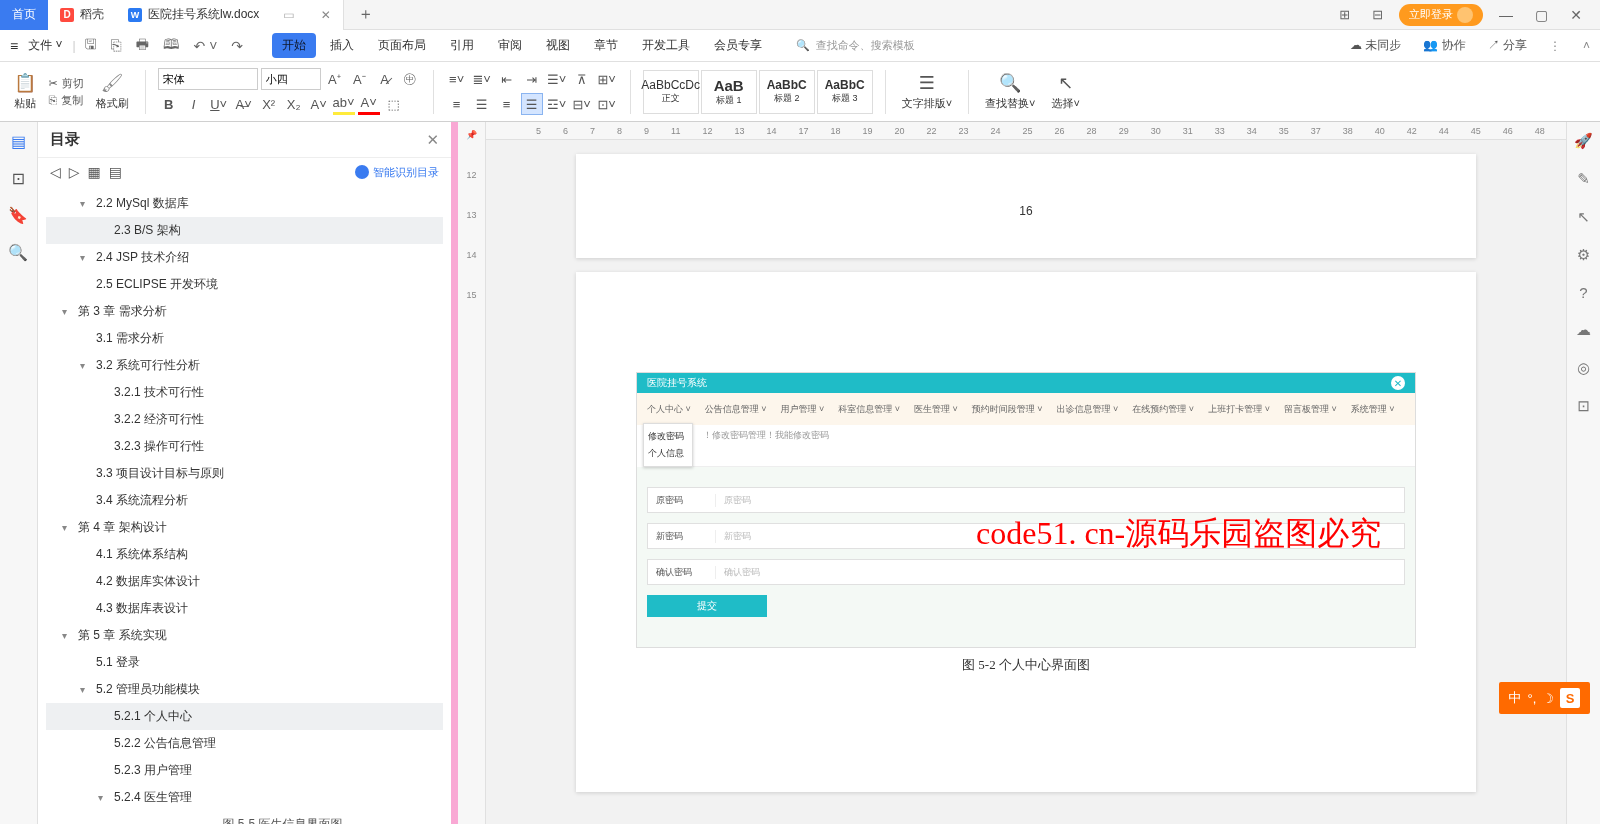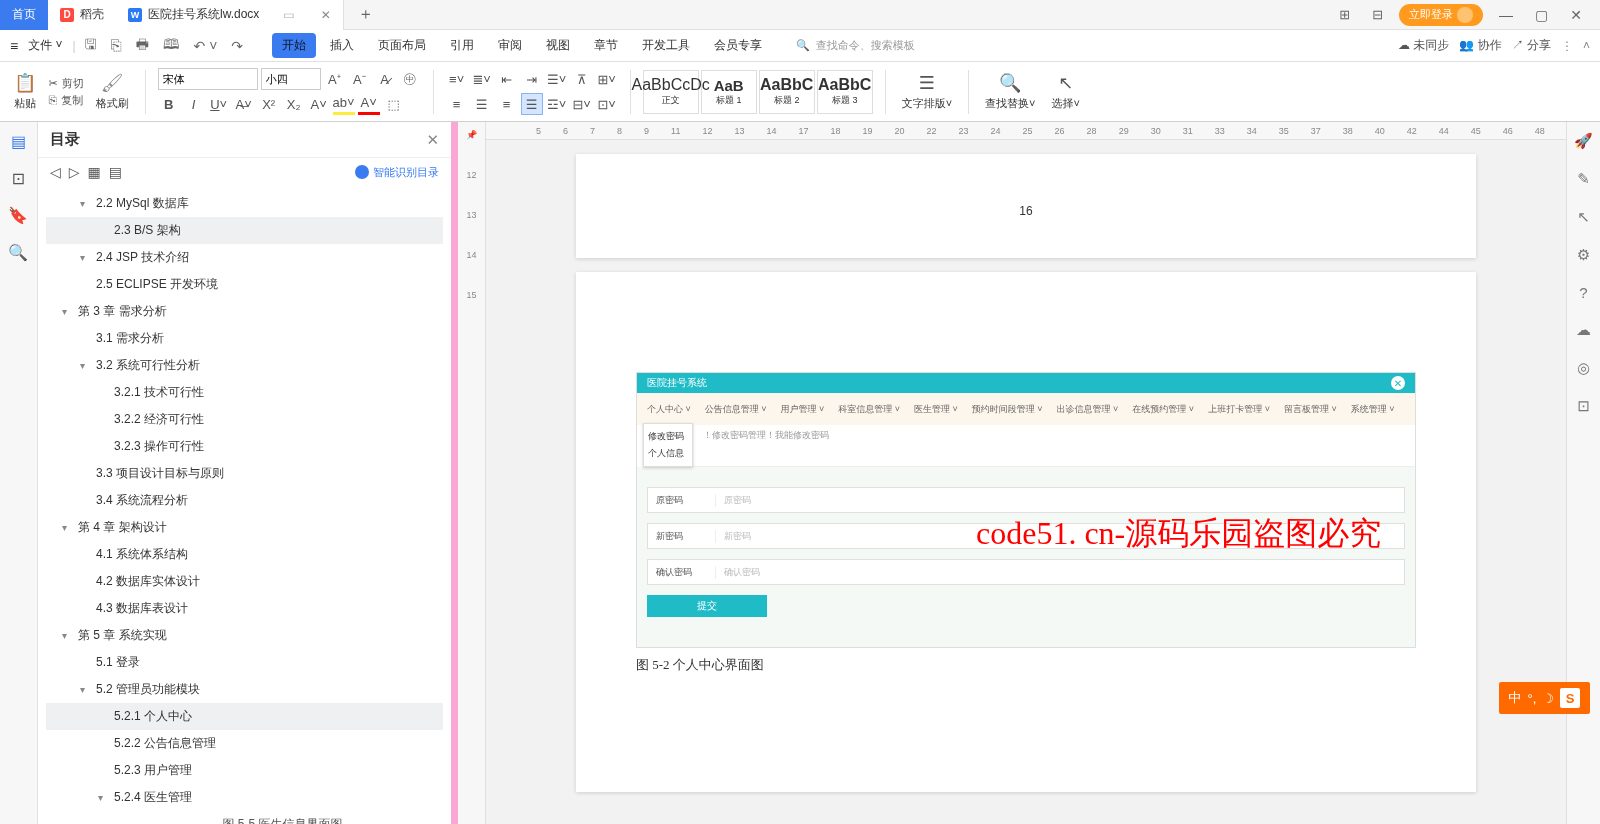--- a/index.html
+++ b/index.html
@@ -19,36 +19,36 @@
 .wc{color:#666;padding:2px 6px;font-size:14px}
 .wc.grid{font-size:13px}
 .menubar{height:32px;display:flex;align-items:center;gap:4px;padding:0 10px;border-bottom:1px solid #e0e0e0}
 .hamb{font-size:14px;color:#333}
 .filemenu{font-size:12px;padding:2px 6px}
 .tb-ico{color:#666;padding:2px 5px;font-size:14px}
 .ribbon-tabs{display:flex;gap:4px;margin-left:20px}
 .rtab{padding:4px 10px;font-size:12px;color:#333}
 .rtab.active{background:#3a7bf0;color:#0f172a;border-radius:4px}
 .search-box{margin-left:20px;display:flex;align-items:center;gap:6px;color:#999;font-size:11px}
-.menubar-right{margin-left:auto;display:flex;gap:10px;align-items:center;font-size:12px;color:#555}
+.menubar-right{margin-left:auto;display:flex;gap:22px;align-items:center;font-size:12px;color:#555}
 .ribbon{height:60px;display:flex;align-items:center;padding:4px 10px;gap:8px;border-bottom:1px solid #d0d0d0}
 .rgroup{display:flex;flex-direction:column;align-items:center;gap:2px;padding:0 4px}
 .rgroup .ico{font-size:18px;color:#4a8}
 .rgroup .lbl{font-size:11px}
 .rgroup-h{display:flex;flex-direction:column;gap:2px;font-size:11px;color:#555}
 .rgroup-h .row{display:flex;align-items:center;gap:4px}
 .sep{width:1px;height:44px;background:#e0e0e0;margin:0 4px}
 .fontselect{width:100px;height:22px;border:1px solid #ccc;padding:0 4px;font-size:11px}
 .sizeselect{width:60px;height:22px;border:1px solid #ccc;padding:0 4px;font-size:11px}
 .fmt-row{display:flex;gap:3px;align-items:center}
 .fmt-btn{width:22px;height:22px;display:flex;align-items:center;justify-content:center;color:#555;font-size:13px}
 .fmt-btn.active{background:#d4e5ff;border:1px solid #8ab4f0}
 .styles{display:flex;gap:2px}
 .style-box{width:56px;height:44px;border:1px solid #ddd;display:flex;flex-direction:column;align-items:center;justify-content:center;font-size:9px}
-.style-box .prev{font-size:16px}
+.style-box .prev{font-size:12px}
 .workspace{display:flex;height:calc(100% - 122px)}
 .leftbar{width:38px;background:#f7f7f7;border-right:1px solid #e0e0e0;display:flex;flex-direction:column;align-items:center;padding-top:10px;gap:18px}
 .leftbar .li{font-size:16px;color:#555}
 .leftbar .li.active{color:#3a7bf0}
 .toc-panel{width:420px;border-right:7px solid #f9a8d4;display:flex;flex-direction:column;background:#fff}
 .toc-head{height:36px;display:flex;align-items:center;padding:0 12px;font-size:15px;font-weight:bold;border-bottom:1px solid #eee}
 .toc-head .x{margin-left:auto;color:#888;font-weight:normal}
 .toc-tools{height:28px;display:flex;align-items:center;padding:0 12px;gap:8px;color:#555;font-size:14px}
 .toc-tools .smart{margin-left:auto;font-size:11px;color:#3a7bf0;display:flex;align-items:center;gap:4px}
 .toc-tools .smart::before{content:"";width:14px;height:14px;background:#3a7bf0;border-radius:50%;display:inline-block}
@@ -73,21 +73,21 @@
 .embed-titlebar{background:#1fbcc7;color:#fff;height:20px;display:flex;align-items:center;padding:0 10px;font-size:10px}
 .embed-titlebar .cls{margin-left:auto;width:14px;height:14px;background:#fff;color:#1fbcc7;border-radius:50%;display:flex;align-items:center;justify-content:center;font-size:10px}
 .embed-menu{background:#fdf6ec;height:32px;display:flex;align-items:center;gap:14px;padding:0 10px;font-size:9px;color:#666}
 .embed-sub{background:#fff;padding:4px 10px;font-size:9px;color:#999;border-bottom:1px solid #eee;display:flex;gap:8px}
 .embed-dd{position:relative;background:#fff;border:1px solid #ddd;width:50px;font-size:9px;padding:4px;box-shadow:0 1px 3px rgba(0,0,0,.2);margin-left:6px;margin-top:-2px}
 .embed-body{background:#f4f9f5;padding:20px 10px 30px}
 .form-row{background:#fff;border:1px solid #e0e0e0;margin-bottom:10px;display:flex;align-items:center;height:26px}
 .form-row .flabel{width:68px;padding:0 8px;font-size:9px;color:#555;border-right:1px solid #eee}
 .form-row .finput{flex:1;padding:0 8px;font-size:9px;color:#bbb}
 .submit-btn{width:120px;height:22px;background:#1fbcc7;color:#fff;display:flex;align-items:center;justify-content:center;font-size:10px;margin-left:0}
-.caption{text-align:left;font-size:13px;margin-top:8px;font-family:"SimSun",serif}
+.caption{text-align:center;font-size:13px;margin-top:8px;font-family:"SimSun",serif}
 .rightbar{width:34px;background:#f7f7f7;border-left:1px solid #e0e0e0;display:flex;flex-direction:column;align-items:center;padding-top:10px;gap:20px;color:#777;font-size:15px}
 .ime-float{position:fixed;right:10px;bottom:110px;background:#ff6a00;color:#fff;padding:6px 10px;display:flex;align-items:center;gap:6px;font-size:13px;border-radius:2px}
 .ime-float .s{background:#fff;color:#ff6a00;width:20px;height:20px;display:flex;align-items:center;justify-content:center;font-weight:bold;border-radius:2px}
 </style>
 </head>
 <body>
 
 <div class="titlebar">
   <div class="tab home">
       <span>首页</span>

